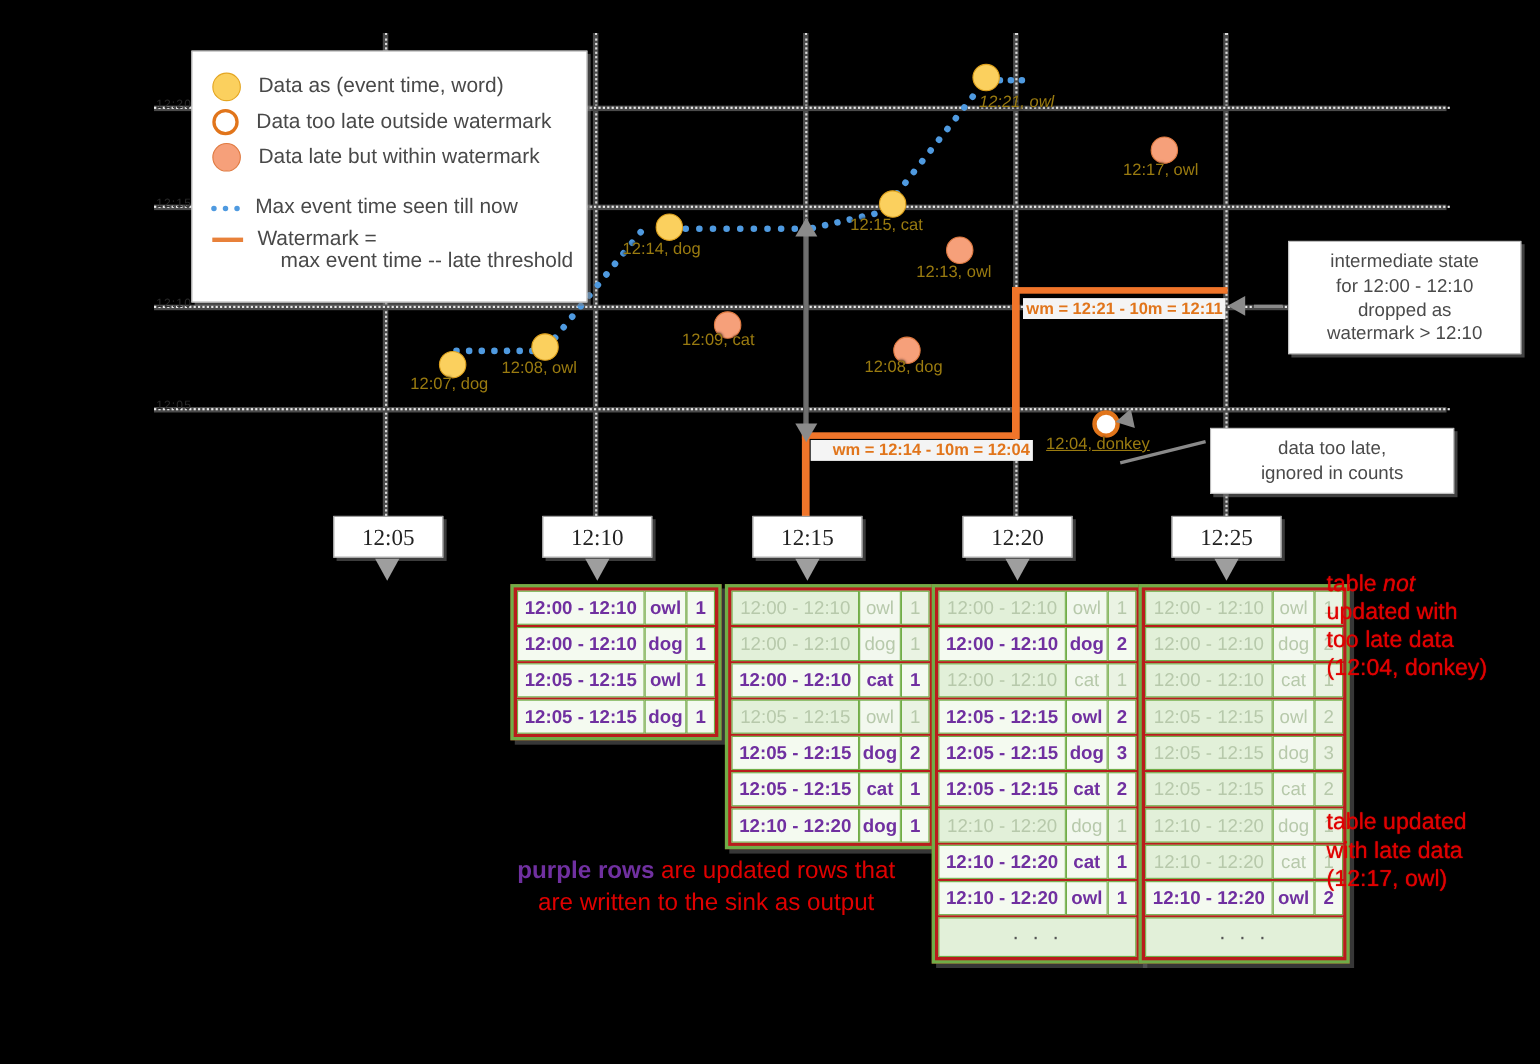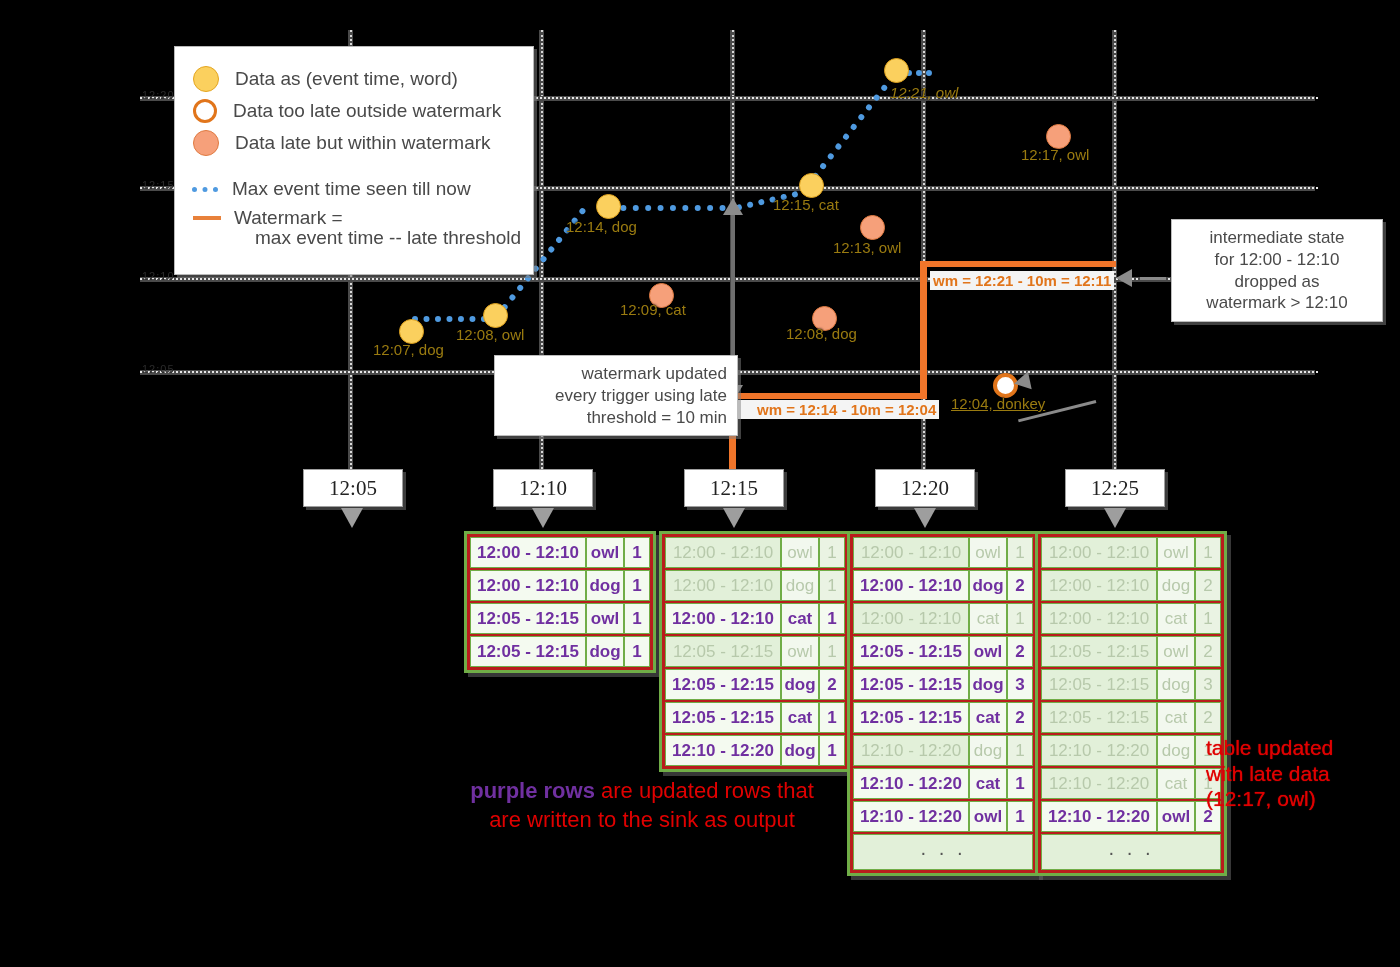--- a/index.html
+++ b/index.html
@@ -200,36 +200,35 @@
       <span class="dashkey"></span>
       <span class="lbl" style="margin-left:14px;">Max event time seen till now</span>
     </div>
     <div class="lg-row" style="height:26px;">
       <span class="linekey"></span>
       <span class="lbl" style="margin-left:13px;">Watermark =</span>
     </div>
     <div class="lg-sub">max event time -- late threshold</div>
   </div>
 
-  <div class="callout c-right" style="left:494px;top:355px;width:222px;">
-    <div>watermark updated</div>
-    <div>every trigger using late</div>
-    <div>threshold = 10 min</div>
-  </div>
 
   <div class="callout c-center" style="left:1139px;top:219px;width:190px;margin-left:32px;">
     <div>intermediate state</div>
     <div>for 12:00 - 12:10</div>
     <div>dropped as</div>
     <div>watermark &gt; 12:10</div>
   </div>
 
   <div class="arrowline" style="left:1140px;top:277px;width:26px;"></div>
   <div class="arrowhead" style="left:1116px;top:269px;border-top:9px solid transparent;border-bottom:9px solid transparent;border-right:16px solid #8b8b8b;"></div>
 
+  <div class="callout c-center" style="left:1100px;top:389px;width:200px;">
+    <div>data too late,</div>
+    <div>ignored in counts</div>
+  </div>
 
   <div class="arrowline" style="left:1096px;top:400px;width:80px;transform:rotate(166deg);"></div>
   <div class="arrowhead" style="left:1014px;top:373px;border-top:9px solid transparent;border-bottom:9px solid transparent;border-right:16px solid #8b8b8b;transform:rotate(-12deg);"></div>
 
   <div>
     <div class="tlabel" style="left:303px;top:469px;">12:05</div>
     <div class="tarrow" style="left:341px;top:508px;"></div>
 
     <div class="tlabel" style="left:493px;top:469px;">12:10</div>
     <div class="tarrow" style="left:532px;top:508px;"></div>
@@ -395,20 +394,26 @@
         </div>
         <div class="trow upd">
           <div class="tc win">12:10 - 12:20</div>
           <div class="tc word">owl</div>
           <div class="tc cnt">2</div>
         </div>
         <div class="trow ellipsis">· · ·</div>
       </div>
     </div>
 
+  <div class="rednote" style="left:1206px;top:518px;">
+    <div>table <i>not</i></div>
+    <div>updated with</div>
+    <div>too late data</div>
+    <div>(12:04, donkey)</div>
+  </div>
 
   <div class="rednote" style="left:1206px;top:735px;">
     <div>table updated</div>
     <div>with late data</div>
     <div>(12:17, owl)</div>
   </div>
 
   <div class="caption" style="left:432px;top:777px;">
     <div>
       <span class="purpword">purple rows</span><span> are updated rows that</span>

